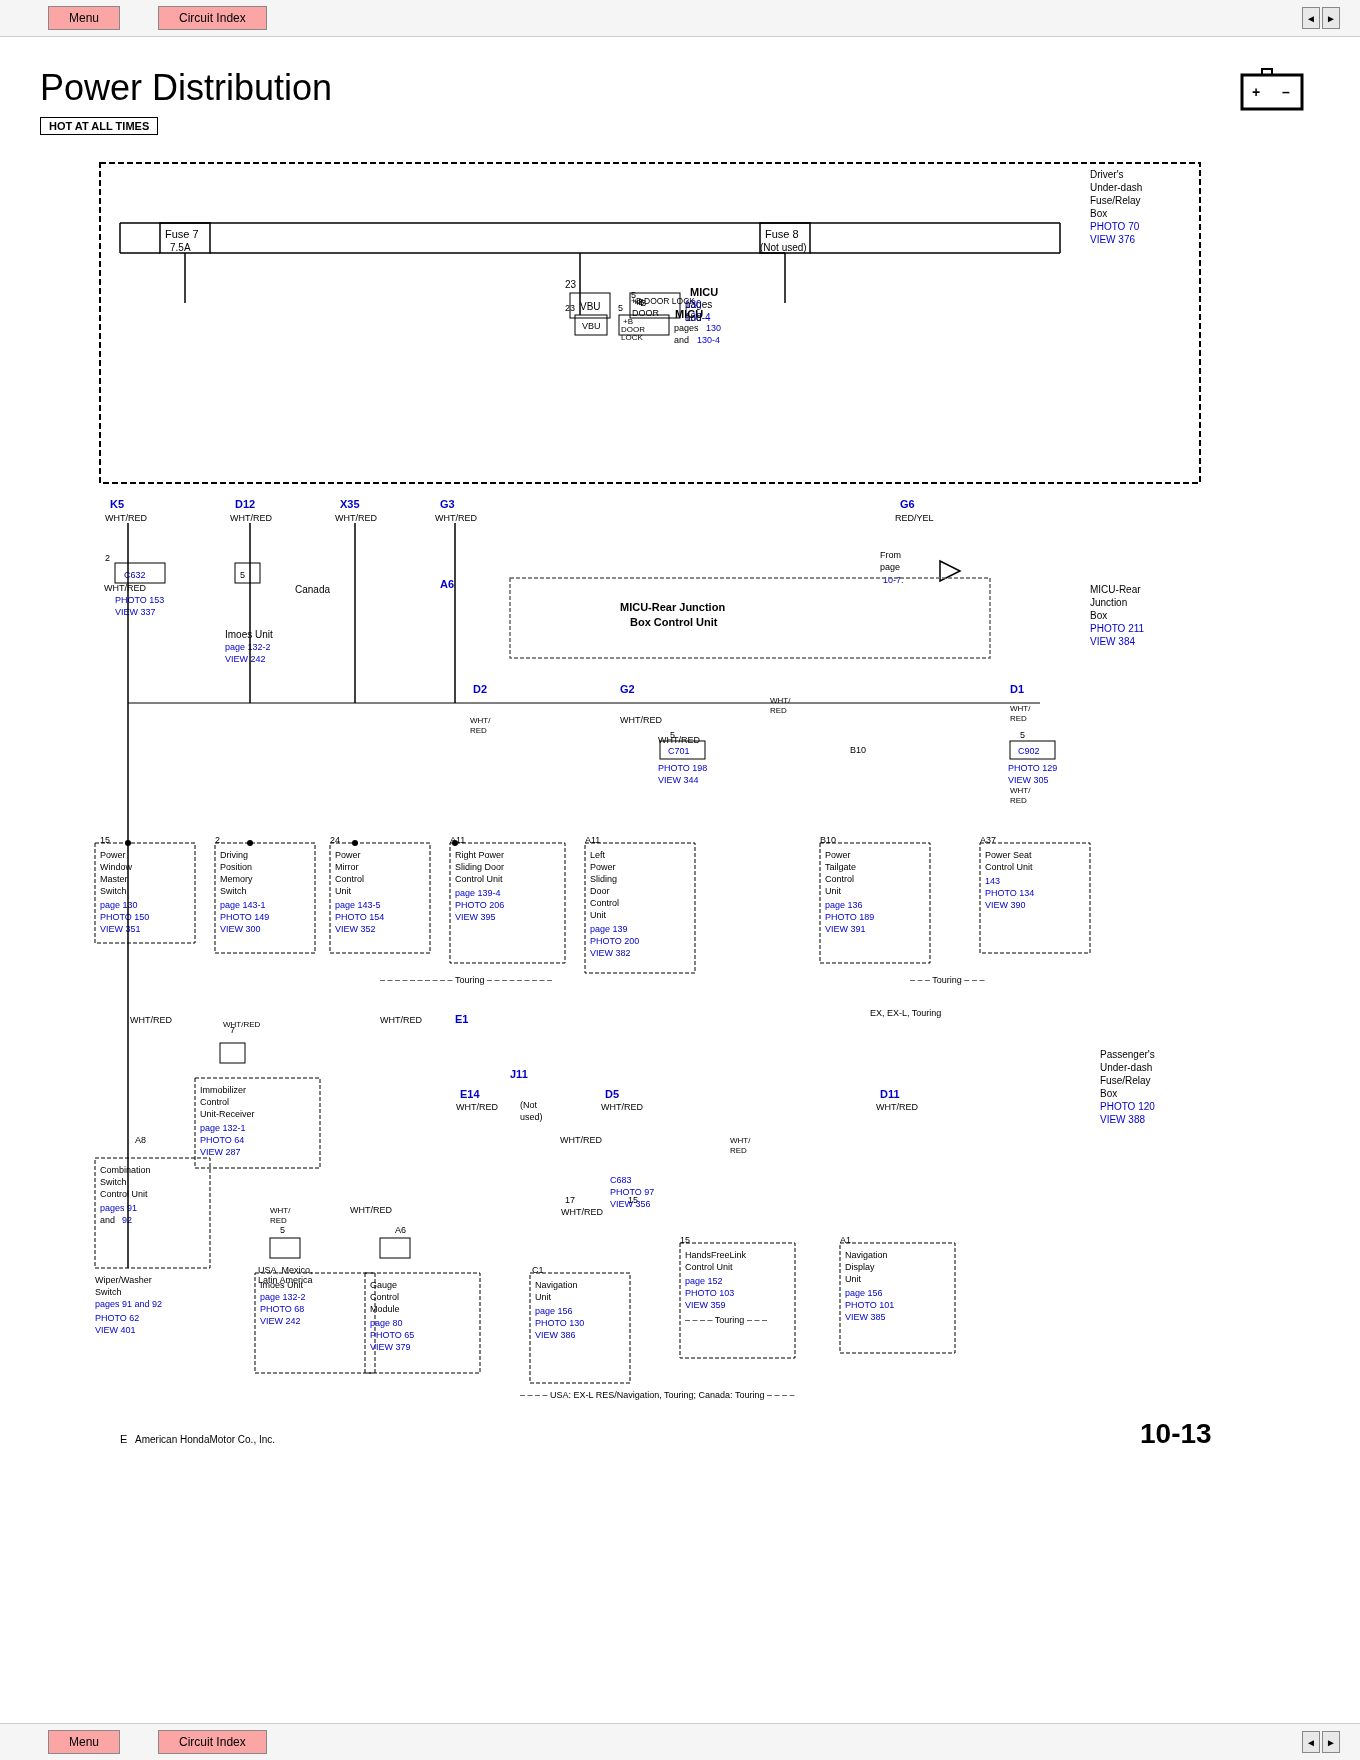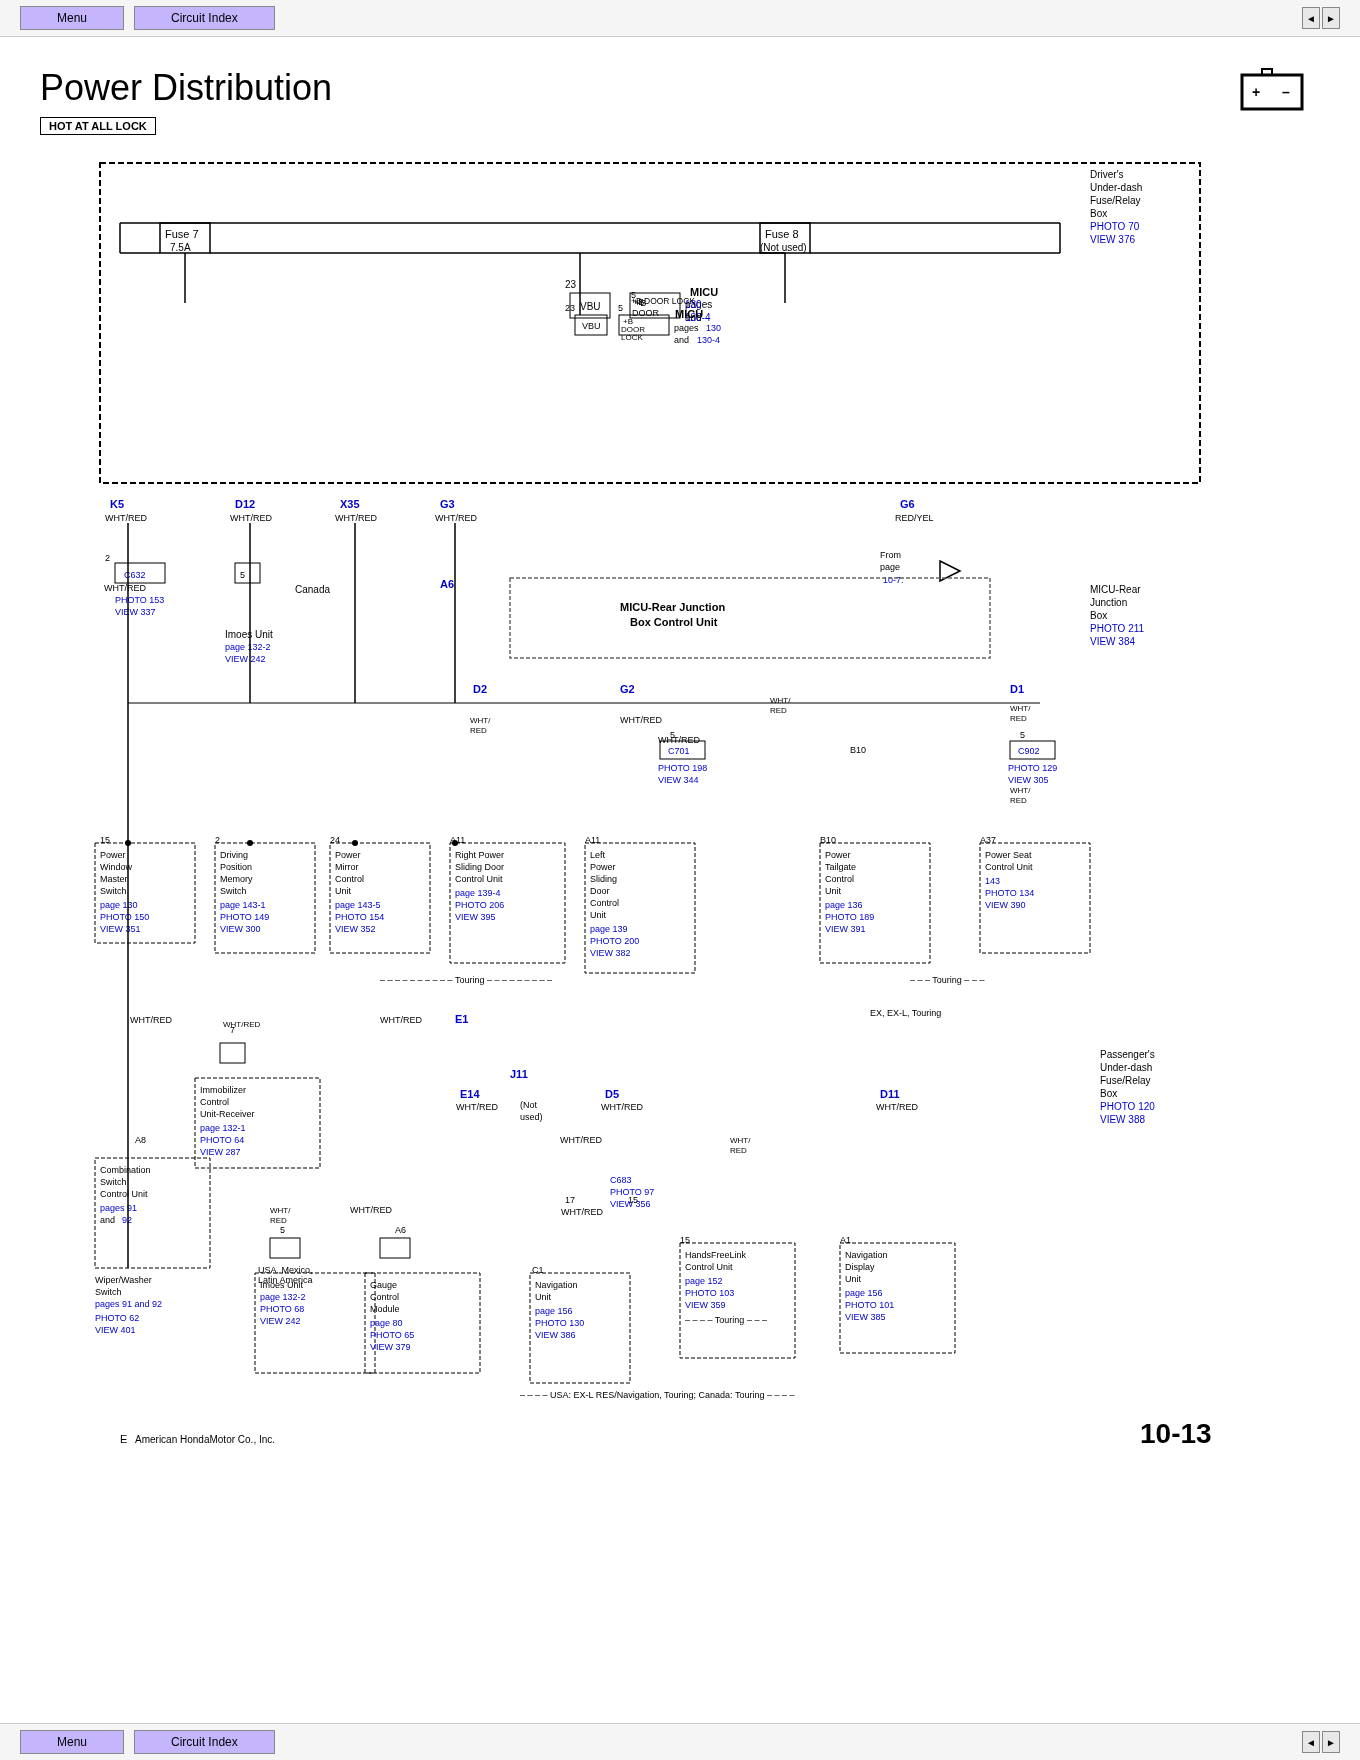--- a/index.html
+++ b/index.html
@@ -22,24 +22,25 @@
       padding: 6px 20px;
       border-bottom: 1px solid #ccc;
       background: #f5f5f5;
     }
     .nav-buttons {
       display: flex;
       gap: 10px;
     }
     .nav-btn {
       border: 1px solid #888;
-      background: #c4b5fd;
-      padding: 4px 36px;
+      background: #fca5a5;
+      padding: 4px 20px;
       font-size: 12px;
       cursor: pointer;
+      margin-left: 28px;
     }
     .nav-arrows {
       display: flex;
       gap: 2px;
     }
     .nav-arrow {
       border: 1px solid #888;
       background: #e8e8e8;
       width: 18px;
       height: 22px;
@@ -139,21 +140,21 @@
   
   <svg class="battery-icon" viewBox="0 0 70 50" width="70" height="50">
     <rect x="2" y="8" width="60" height="34" fill="none" stroke="#000" stroke-width="3"></rect>
     <rect x="22" y="2" width="10" height="6" fill="none" stroke="#000" stroke-width="2"></rect>
     <text x="12" y="30" font-size="14" font-weight="bold" fill="#000">+</text>
     <text x="42" y="30" font-size="14" font-weight="bold" fill="#000">–</text>
   </svg>
 
   <h1 class="page-title">Power Distribution</h1>
 
-  <div class="hot-box">HOT AT ALL LOCK</div>
+  <div class="hot-box">HOT AT ALL TIMES</div>
 
   
   <svg viewBox="0 0 1280 1520" width="1280" height="1520" style="display:block;">
 
     <rect x="60" y="20" width="1100" height="320" fill="none" stroke="#000" stroke-width="2" stroke-dasharray="6,3"></rect>
 
     <rect x="120" y="80" width="50" height="30" fill="none" stroke="#000" stroke-width="1.5"></rect>
     <text x="125" y="95" font-size="11" fill="#000">Fuse 7</text>
     <text x="130" y="108" font-size="10" fill="#000">7.5A</text>
 

